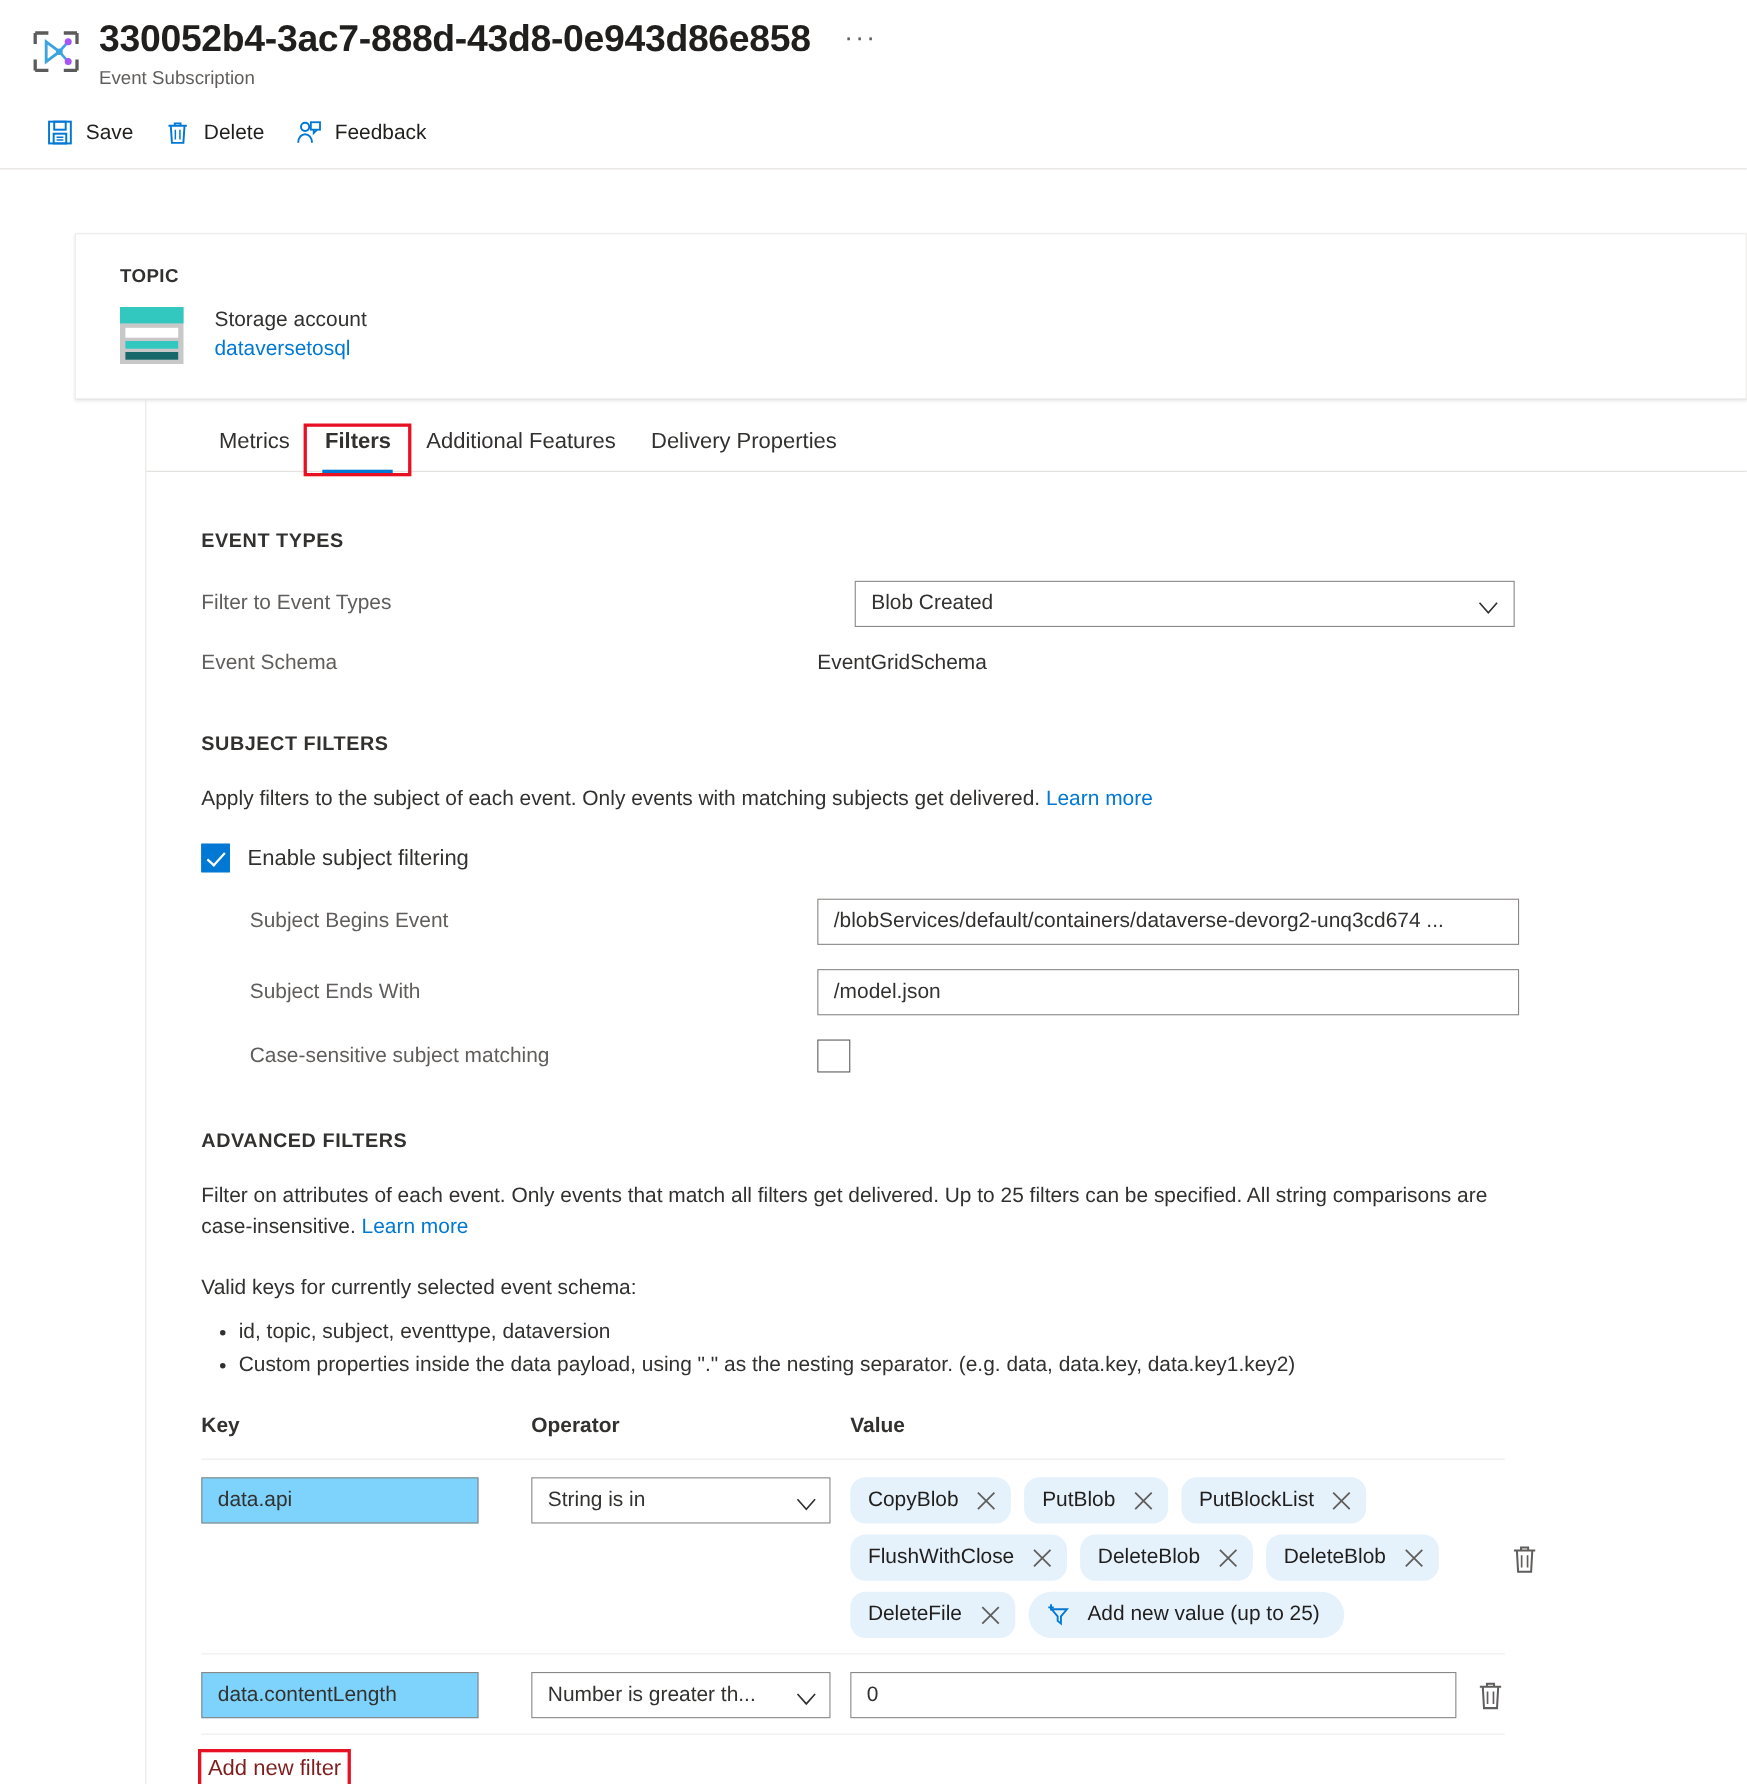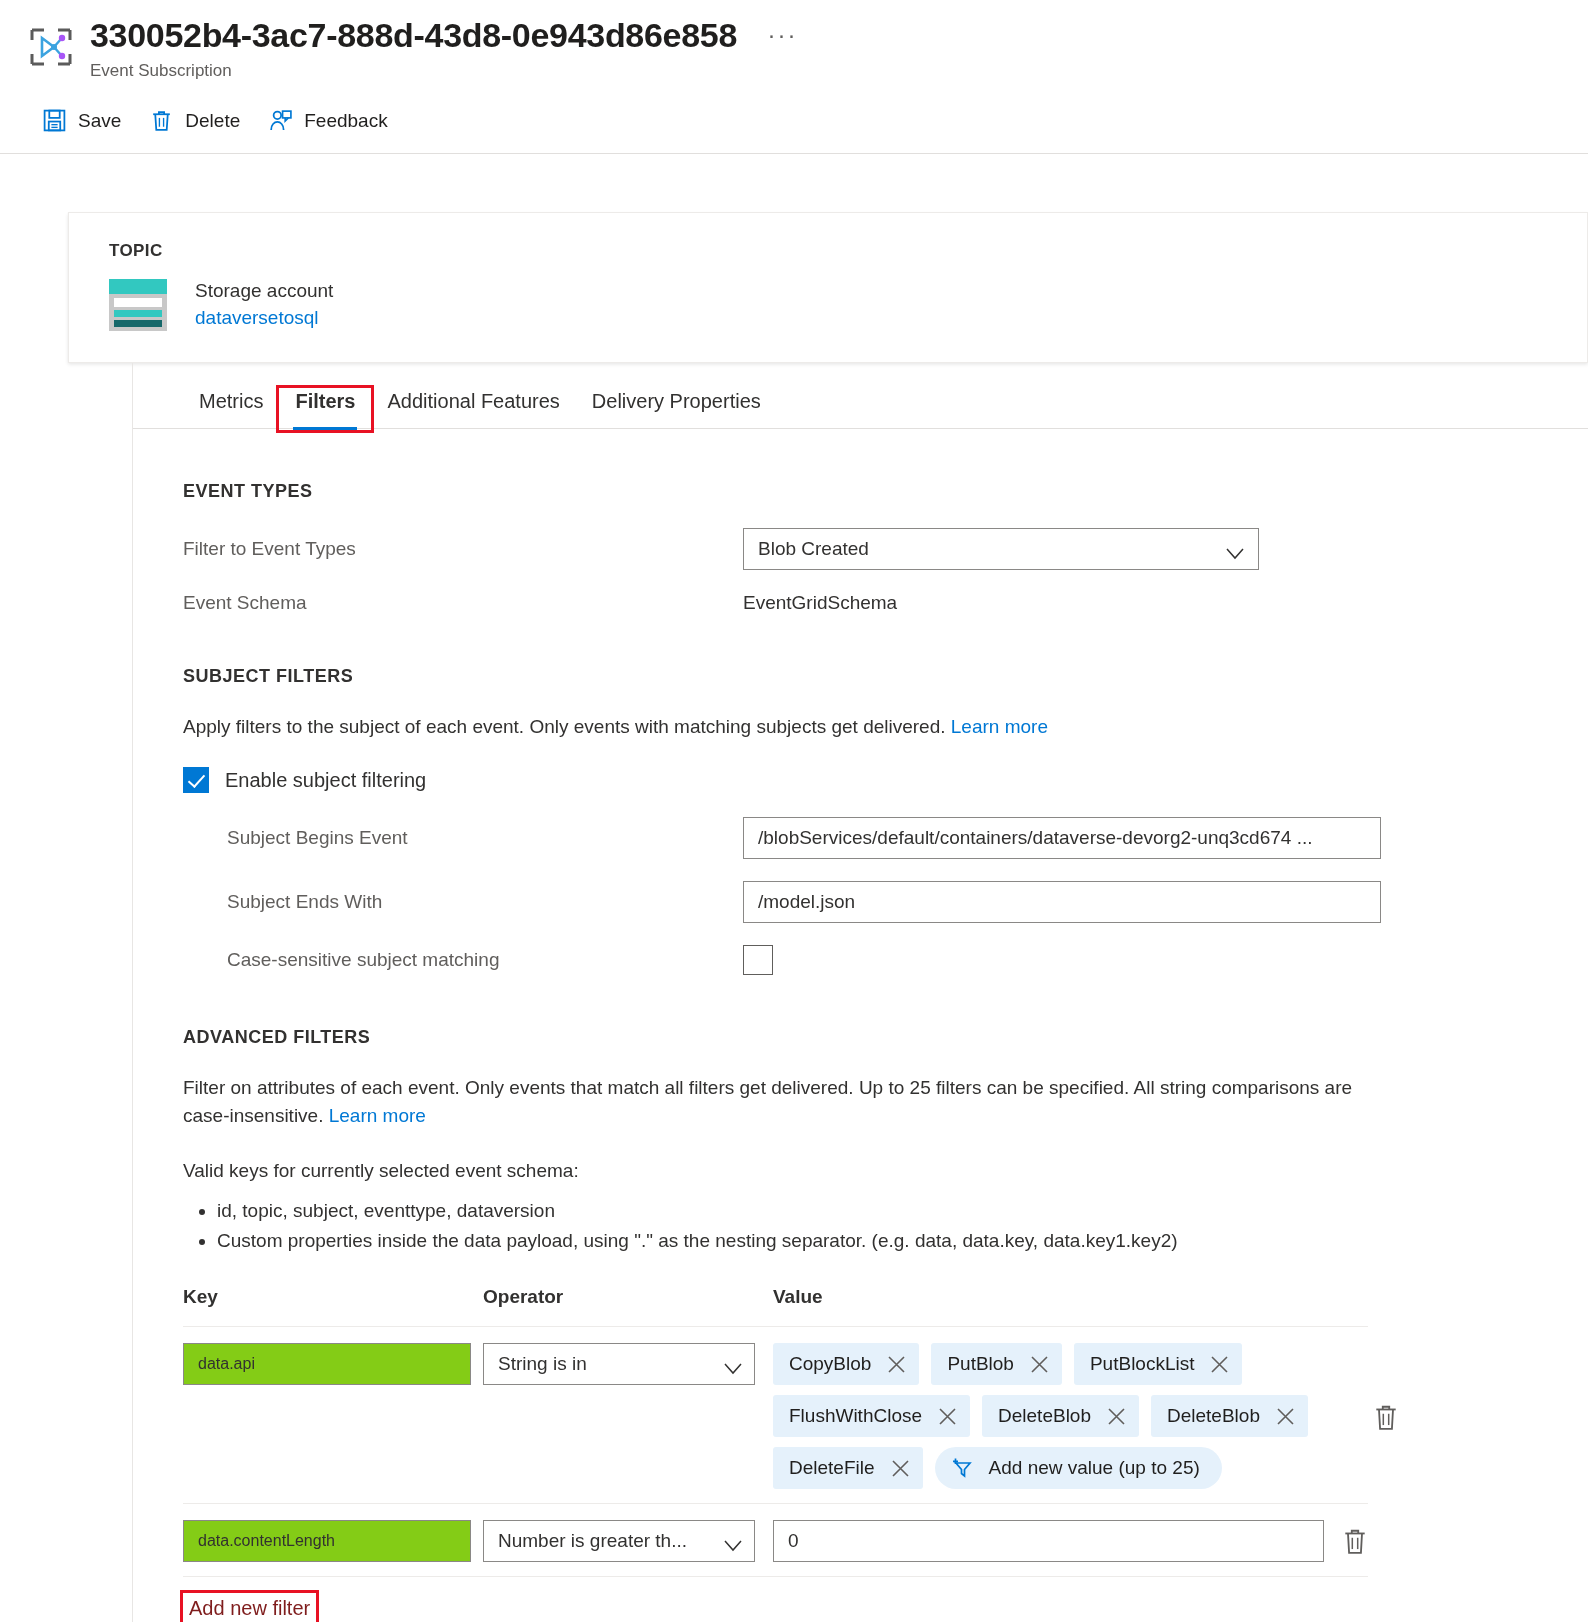--- a/index.html
+++ b/index.html
@@ -167,21 +167,21 @@
     border: 1px solid #8a8886;
     background: #ffffff;
     font-size: 19px;
     color: #323130;
     font-family: inherit;
     padding: 0 14px;
     display: flex;
     align-items: center;
     position: relative;
   }
-  .ms-select { width: 516px; cursor: pointer; }
+  .ms-select { width: 600px; cursor: pointer; margin-left: 34px; }
   .ms-input { width: 638px; }
   .ms-select .chev {
     position: absolute;
     right: 14px;
     top: 50%;
     transform: translateY(-50%);
     width: 18px; height: 12px;
   }
   .input-text { white-space: nowrap; overflow: hidden; }
 
@@ -230,25 +230,25 @@
   .ft-col-val { flex: 1; }
   .ft-th { font-size: 19px; font-weight: 600; color: #323130; }
   .ft-row {
     display: flex;
     align-items: flex-start;
     border-top: 1px solid #edebe9;
     padding: 16px 0 14px 0;
   }
   .ft-row.last { border-bottom: 1px solid #edebe9; }
   .cell-input {
-    width: 288px;
+    width: 252px;
     height: 42px;
     border: 1px solid #8a8886;
-    background: #84cc16;
-    font-size: 16px;
+    background: #7dd3fc;
+    font-size: 19px;
     color: #323130;
     padding: 0 14px;
     display: flex;
     align-items: center;
     font-family: inherit;
   }
   .cell-select {
     width: 272px;
     height: 42px;
     border: 1px solid #8a8886;
@@ -268,21 +268,21 @@
   .chips { display: flex; flex-wrap: wrap; gap: 10px 12px; align-items: flex-start; width: 600px; }
   .chip {
     display: inline-flex;
     align-items: center;
     gap: 16px;
     background: #e5f1fb;
     padding: 8px 13px 8px 16px;
     font-size: 19px;
     color: #201f1e;
     line-height: 26px;
-    border-radius: 3px;
+    border-radius: 14px;
   }
   .chip-x { width: 19px; height: 19px; cursor: pointer; flex: 0 0 19px; }
   .add-value {
     display: inline-flex;
     align-items: center;
     gap: 14px;
     background: #e5f1fb;
     border-radius: 22px;
     padding: 8px 22px 8px 16px;
     font-size: 19px;

